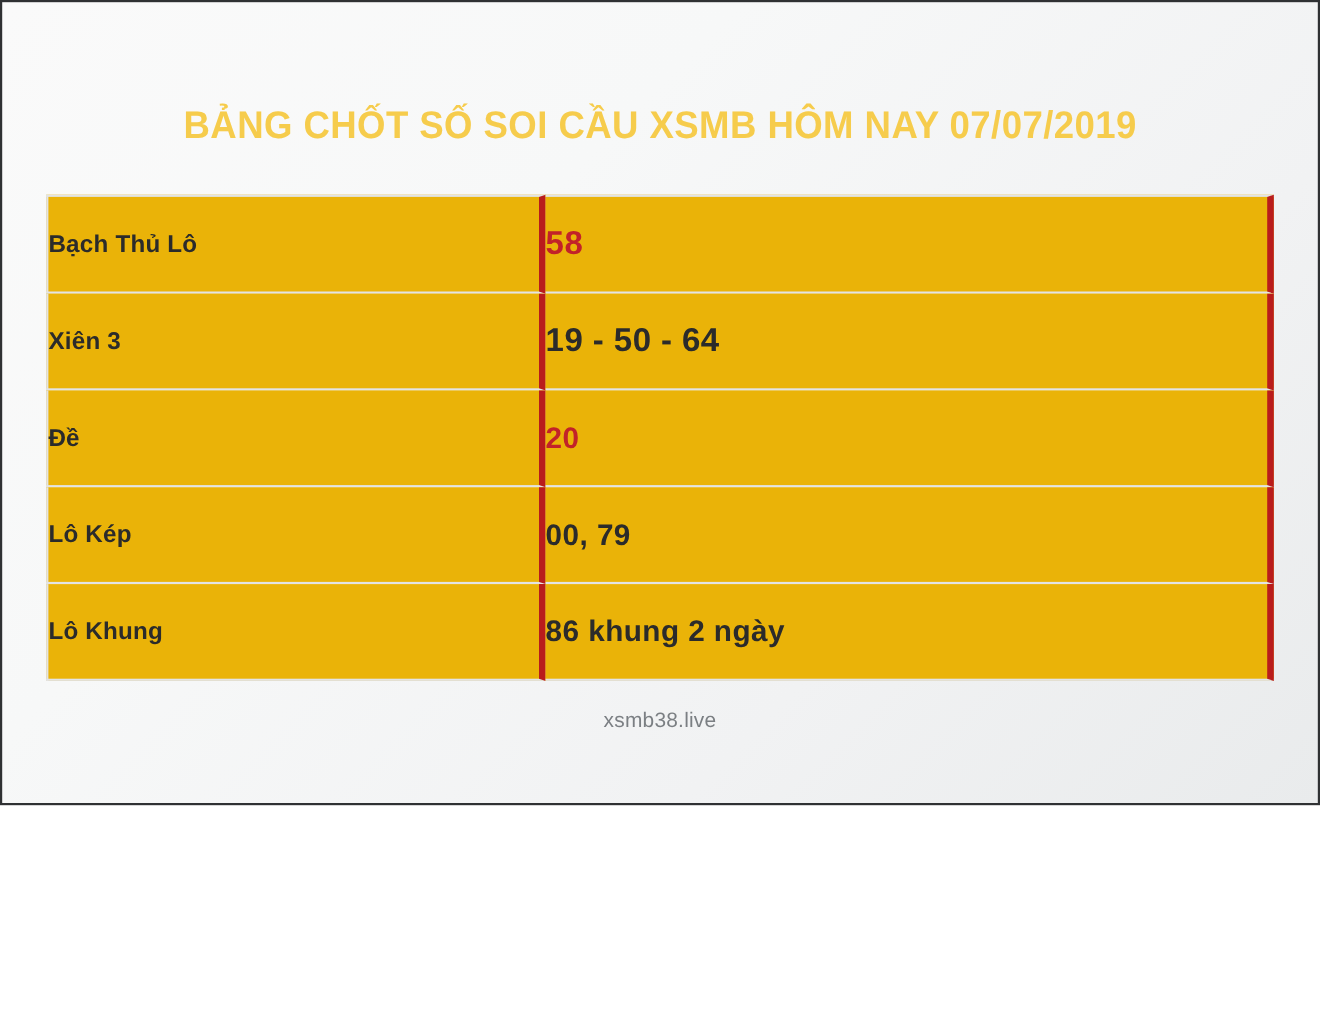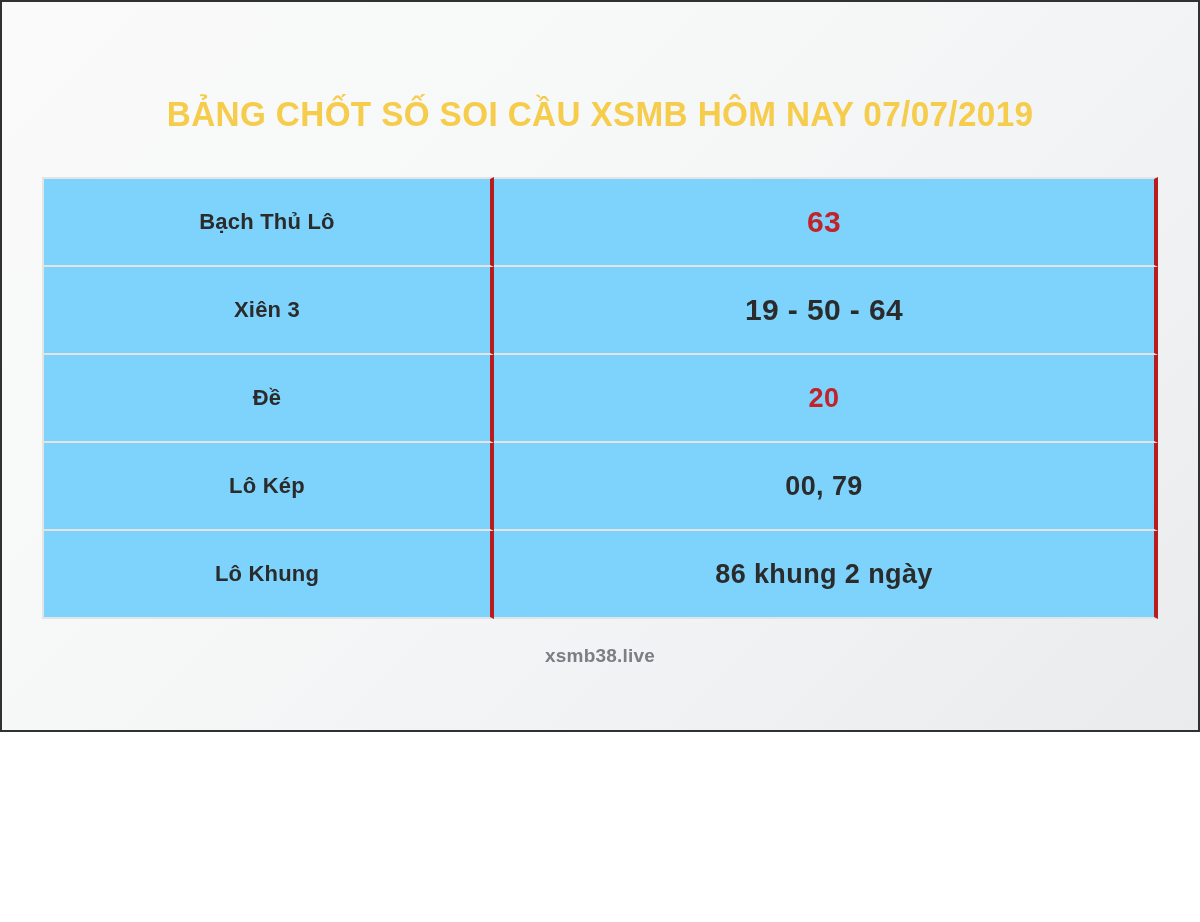--- a/index.html
+++ b/index.html
@@ -53,24 +53,24 @@
   }
   table.chot-so {
     width: 100%;
     border-collapse: separate;
     border-spacing: 0;
     background: #ffffff;
     table-layout: fixed;
   }
   table.chot-so td {
     height: 86px;
-    background: #7dd3fc;
-    border-right: 4px solid #b91c1c;
+    background: #eab308;
+    border-right: 6px solid #b91c1c;
     border-bottom: 2px solid #e3e4e5;
-    text-align: center;
+    text-align: left;
     vertical-align: middle;
     padding: 0;
   }
   table.chot-so tr td:first-child {
     border-left: 2px solid #e3e4e5;
     width: 446px;
   }
   table.chot-so tr:first-child td {
     border-top: 2px solid #e3e4e5;
   }
@@ -94,42 +94,42 @@
   .cell-value.accent  { color: #c22229; }
 
   
   .footer {
     width: 100%;
     text-align: center;
     margin-top: 26px;
   }
   .footer-text {
     font-family: "Liberation Sans", sans-serif;
-    font-weight: bold;
+    font-weight: normal;
     font-size: 19px;
     color: #7b7f83;
     letter-spacing: 0.2px;
   }
 </style>
 </head>
 <body>
 
 <div id="page">
 
   <div class="title-wrap">
     <span class="title">BẢNG CHỐT SỐ SOI CẦU XSMB HÔM NAY 07/07/2019</span>
   </div>
 
   <div class="table-wrap">
     <table class="chot-so">
       <tbody>
 
       <tr>
             <td><span class="cell-label">Bạch Thủ Lô</span></td>
-            <td><span class="cell-value size-lg accent">63</span></td>
+            <td><span class="cell-value size-lg accent">58</span></td>
           </tr>
           <tr>
             <td><span class="cell-label">Xiên 3</span></td>
             <td><span class="cell-value size-lg">19 - 50 - 64</span></td>
           </tr>
           <tr>
             <td><span class="cell-label">Đề</span></td>
             <td><span class="cell-value size-md accent">20</span></td>
           </tr>
           <tr>

